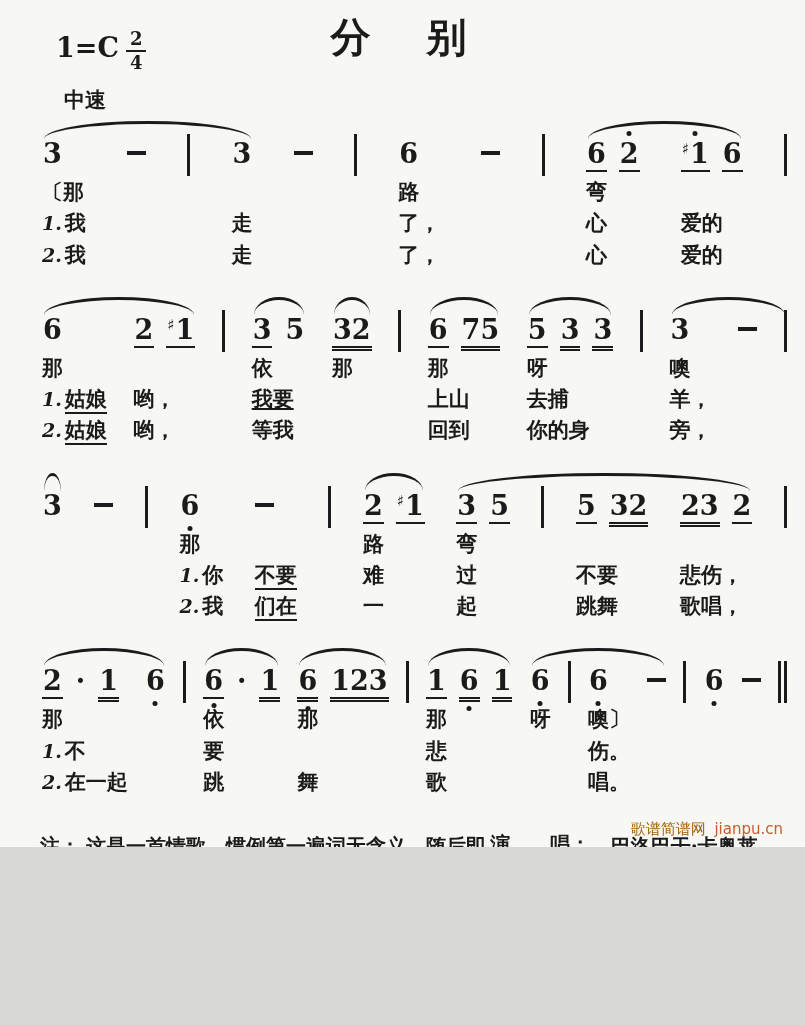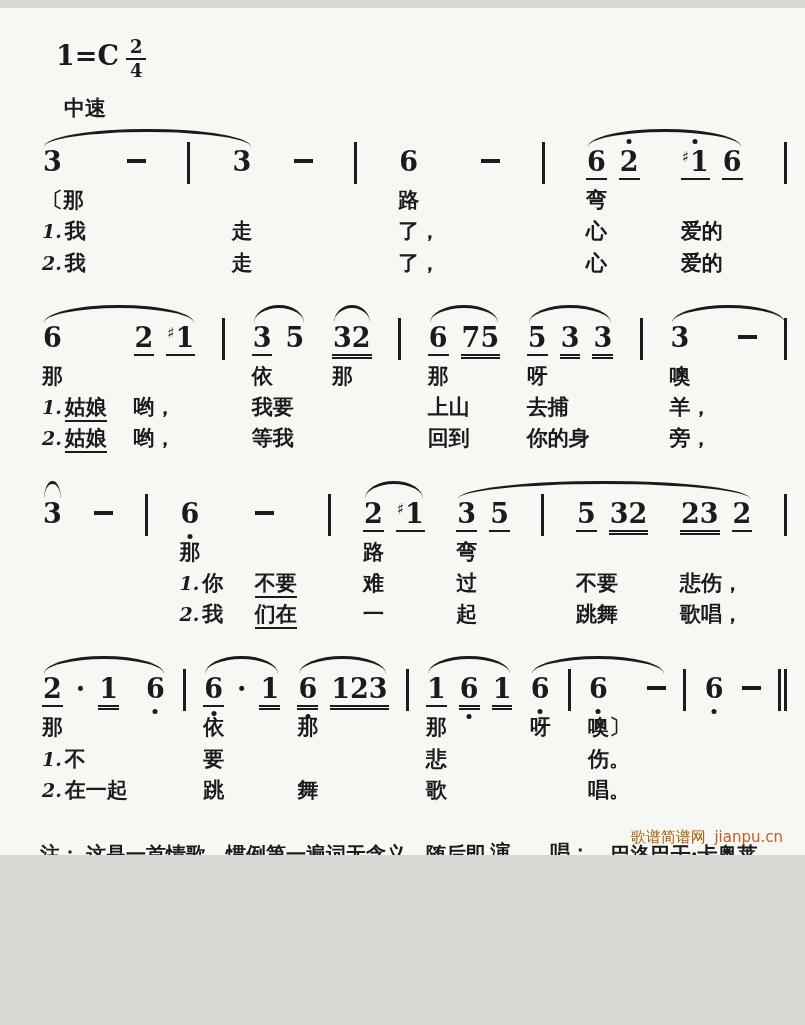--- a/index.html
+++ b/index.html
@@ -1,17 +1,17 @@
 <!DOCTYPE html>
 <html><head>
 <meta charset="utf-8">
 <style>
   html,body { margin:0; padding:0; background:#d8d8d4; }
   .page {
-    width:805px; height:847px; margin:8px auto; position:relative;
+    width:805px; height:847px; margin:0 auto; position:relative;
     background:#f7f7f3; color:#1b1b1b; overflow:hidden;
     font-family:"DejaVu Serif", serif; box-sizing:border-box;
   }
   
   .header { position:relative; height:118px; }
   .keytime { position:absolute; left:56px; top:26px; font-size:27px; font-weight:bold; display:flex; align-items:center; }
   .frac { display:inline-flex; flex-direction:column; align-items:center; font-size:18px; line-height:1; margin-left:7px; transform:translateY(4px); }
   .frac .num { border-bottom:2px solid #1b1b1b; padding:0 4px 2px; }
   .frac .den { padding-top:2px; }
   .title { position:absolute; left:0; right:0; top:10px; text-align:center; font-size:40px; font-weight:bold; letter-spacing:8px; }
@@ -58,20 +58,21 @@
 
 <div class="page">
   <div class="header">
     <div class="keytime">
       <span>1=C</span>
       <span class="frac">
         <span class="num">2</span>
         <span class="den">4</span>
       </span>
     </div>
+    <div class="title">分　别</div>
     <div class="tempo">中速</div>
   </div>
 
   <div class="score" id="score">
       <div class="system" style="grid-template-columns: repeat(12, max-content);">
         <div class="ncell" style="grid-column: 1;">
           <span class="note">3</span>
         </div>
         <div class="ncell" style="grid-column: 2;">
           <span class="dash"></span>
@@ -167,21 +168,21 @@
           <span class="barline"></span>
         </div>
         <div class="lyr" style="grid-area: 2 / 1;"><span class="w">那</span></div>
         <div class="lyr" style="grid-area: 2 / 4;"><span class="w">依</span></div>
         <div class="lyr" style="grid-area: 2 / 5;"><span class="w">那</span></div>
         <div class="lyr" style="grid-area: 2 / 7;"><span class="w">那</span></div>
         <div class="lyr" style="grid-area: 2 / 8;"><span class="w">呀</span></div>
         <div class="lyr" style="grid-area: 2 / 10;"><span class="w">噢</span></div>
         <div class="lyr" style="grid-area: 3 / 1;"><span class="pre">1.</span><span class="w ul">姑娘</span></div>
         <div class="lyr" style="grid-area: 3 / 2;"><span class="w">哟，</span></div>
-        <div class="lyr" style="grid-area: 3 / 4;"><span class="w">我要</span></div>
+        <div class="lyr" style="grid-area: 3 / 4; text-decoration: underline;"><span class="w">我要</span></div>
         <div class="lyr" style="grid-area: 3 / 7;"><span class="w">上山</span></div>
         <div class="lyr" style="grid-area: 3 / 8;"><span class="w">去捕</span></div>
         <div class="lyr" style="grid-area: 3 / 10;"><span class="w">羊，</span></div>
         <div class="lyr" style="grid-area: 4 / 1;"><span class="pre">2.</span><span class="w ul">姑娘</span></div>
         <div class="lyr" style="grid-area: 4 / 2;"><span class="w">哟，</span></div>
         <div class="lyr" style="grid-area: 4 / 4;"><span class="w">等我</span></div>
         <div class="lyr" style="grid-area: 4 / 7;"><span class="w">回到</span></div>
         <div class="lyr" style="grid-area: 4 / 8;"><span class="w">你的身</span></div>
         <div class="lyr" style="grid-area: 4 / 10;"><span class="w">旁，</span></div>
         <div class="slur" style="left: 2px; width: 150px; top: 3px;"></div>

